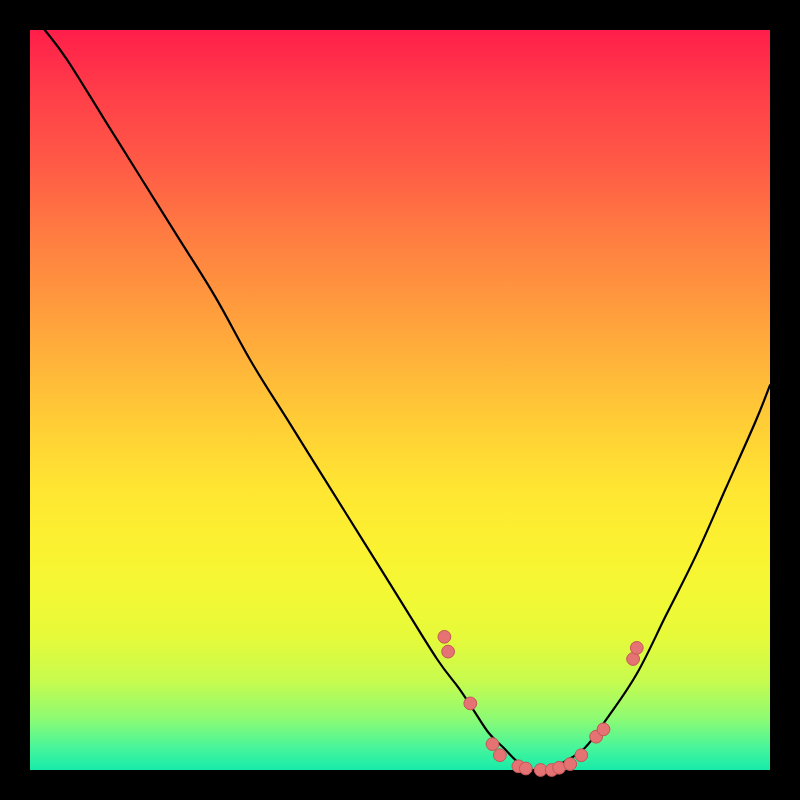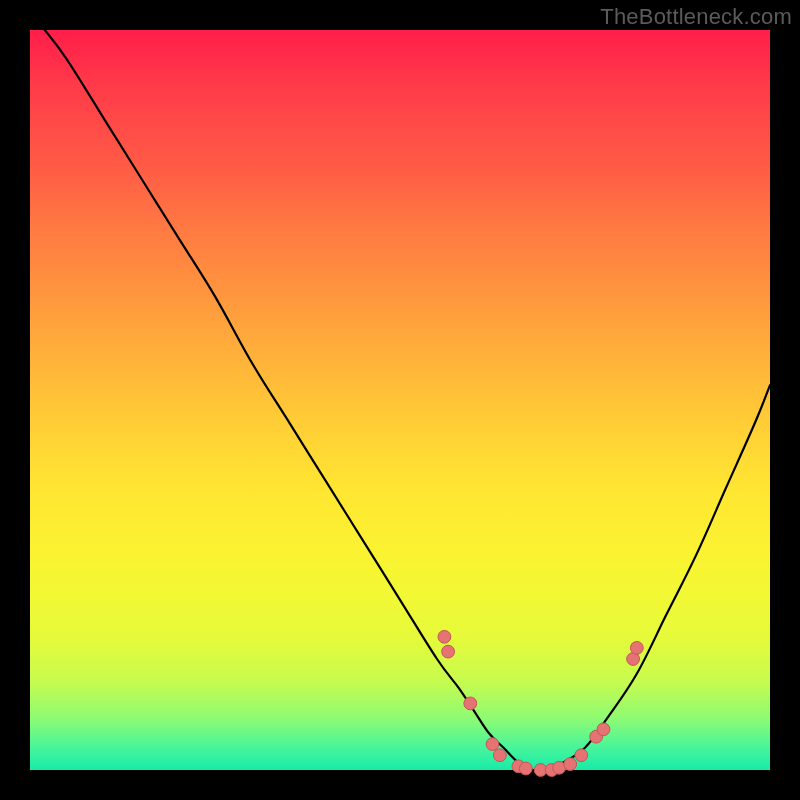--- a/index.html
+++ b/index.html
@@ -61,21 +61,20 @@
     width: 740px;
     height: 740px;
     overflow: visible;
   }
 </style>
 </head>
 <body>
 
 <div class="frame">
 
-  <div class="watermark">TheBottleneck.com</div>
 
   <div class="plot">
     <svg class="curve" viewBox="0 0 740 740" preserveAspectRatio="none">
       <path id="curve-path" fill="none" stroke-width="2.2" stroke-linecap="round" stroke-linejoin="round" d="M 14.80 0.00 C 18.80 5.33, 26.34 13.62, 37.00 29.60 C 47.66 45.58, 60.68 67.49, 74.00 88.80 C 87.32 110.11, 97.68 126.69, 111.00 148.00 C 124.32 169.31, 134.68 185.89, 148.00 207.20 C 161.32 228.51, 171.68 243.76, 185.00 266.40 C 198.32 289.04, 208.68 310.36, 222.00 333.00 C 235.32 355.64, 245.68 370.89, 259.00 392.20 C 272.32 413.51, 282.68 430.09, 296.00 451.40 C 309.32 472.71, 319.68 489.29, 333.00 510.60 C 346.32 531.91, 356.68 548.49, 370.00 569.80 C 383.32 591.11, 396.34 613.02, 407.00 629.00 C 417.66 644.98, 422.54 649.28, 429.20 658.60 C 435.86 667.92, 438.67 672.81, 444.00 680.80 C 449.33 688.79, 453.47 696.34, 458.80 703.00 C 464.13 709.66, 468.27 712.47, 473.60 717.80 C 478.93 723.13, 483.07 728.60, 488.40 732.60 C 493.73 736.60, 497.87 738.67, 503.20 740.00 C 508.53 741.33, 512.67 741.33, 518.00 740.00 C 523.33 738.67, 526.14 736.60, 532.80 732.60 C 539.46 728.60, 547.01 725.79, 555.00 717.80 C 562.99 709.81, 567.88 701.52, 577.20 688.20 C 586.52 674.88, 596.14 662.45, 606.80 643.80 C 617.46 625.15, 625.74 605.91, 636.40 584.60 C 647.06 563.29, 655.34 548.04, 666.00 525.40 C 676.66 502.76, 684.94 482.78, 695.60 458.80 C 706.26 434.82, 717.21 410.85, 725.20 392.20 C 733.19 373.55, 737.34 361.86, 740.00 355.20" stroke="#000000"></path>
       <g id="dots">
           <circle cx="414.40" cy="606.80" r="6.4" fill="#e57373" stroke="#c25656" stroke-width="1"></circle>
           <circle cx="418.10" cy="621.60" r="6.4" fill="#e57373" stroke="#c25656" stroke-width="1"></circle>
           <circle cx="440.30" cy="673.40" r="6.4" fill="#e57373" stroke="#c25656" stroke-width="1"></circle>
           <circle cx="462.50" cy="714.10" r="6.4" fill="#e57373" stroke="#c25656" stroke-width="1"></circle>
           <circle cx="469.90" cy="725.20" r="6.4" fill="#e57373" stroke="#c25656" stroke-width="1"></circle>

